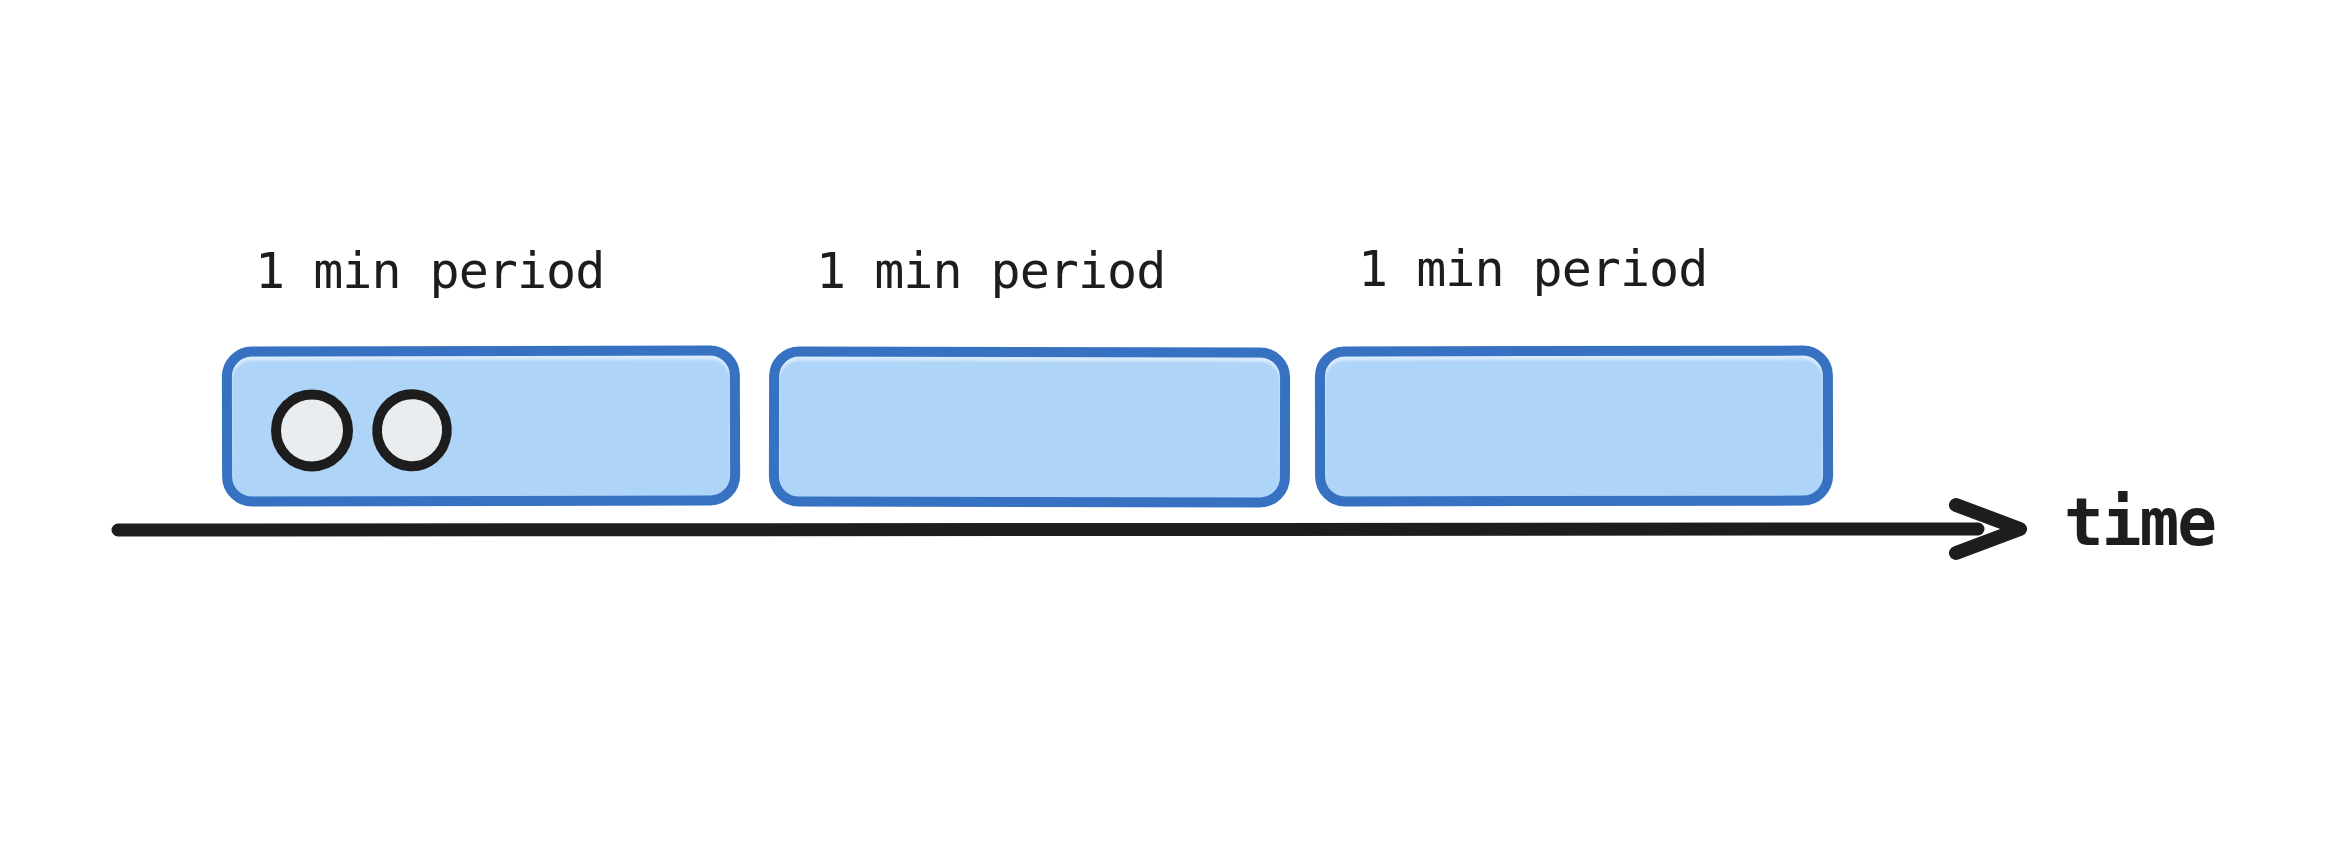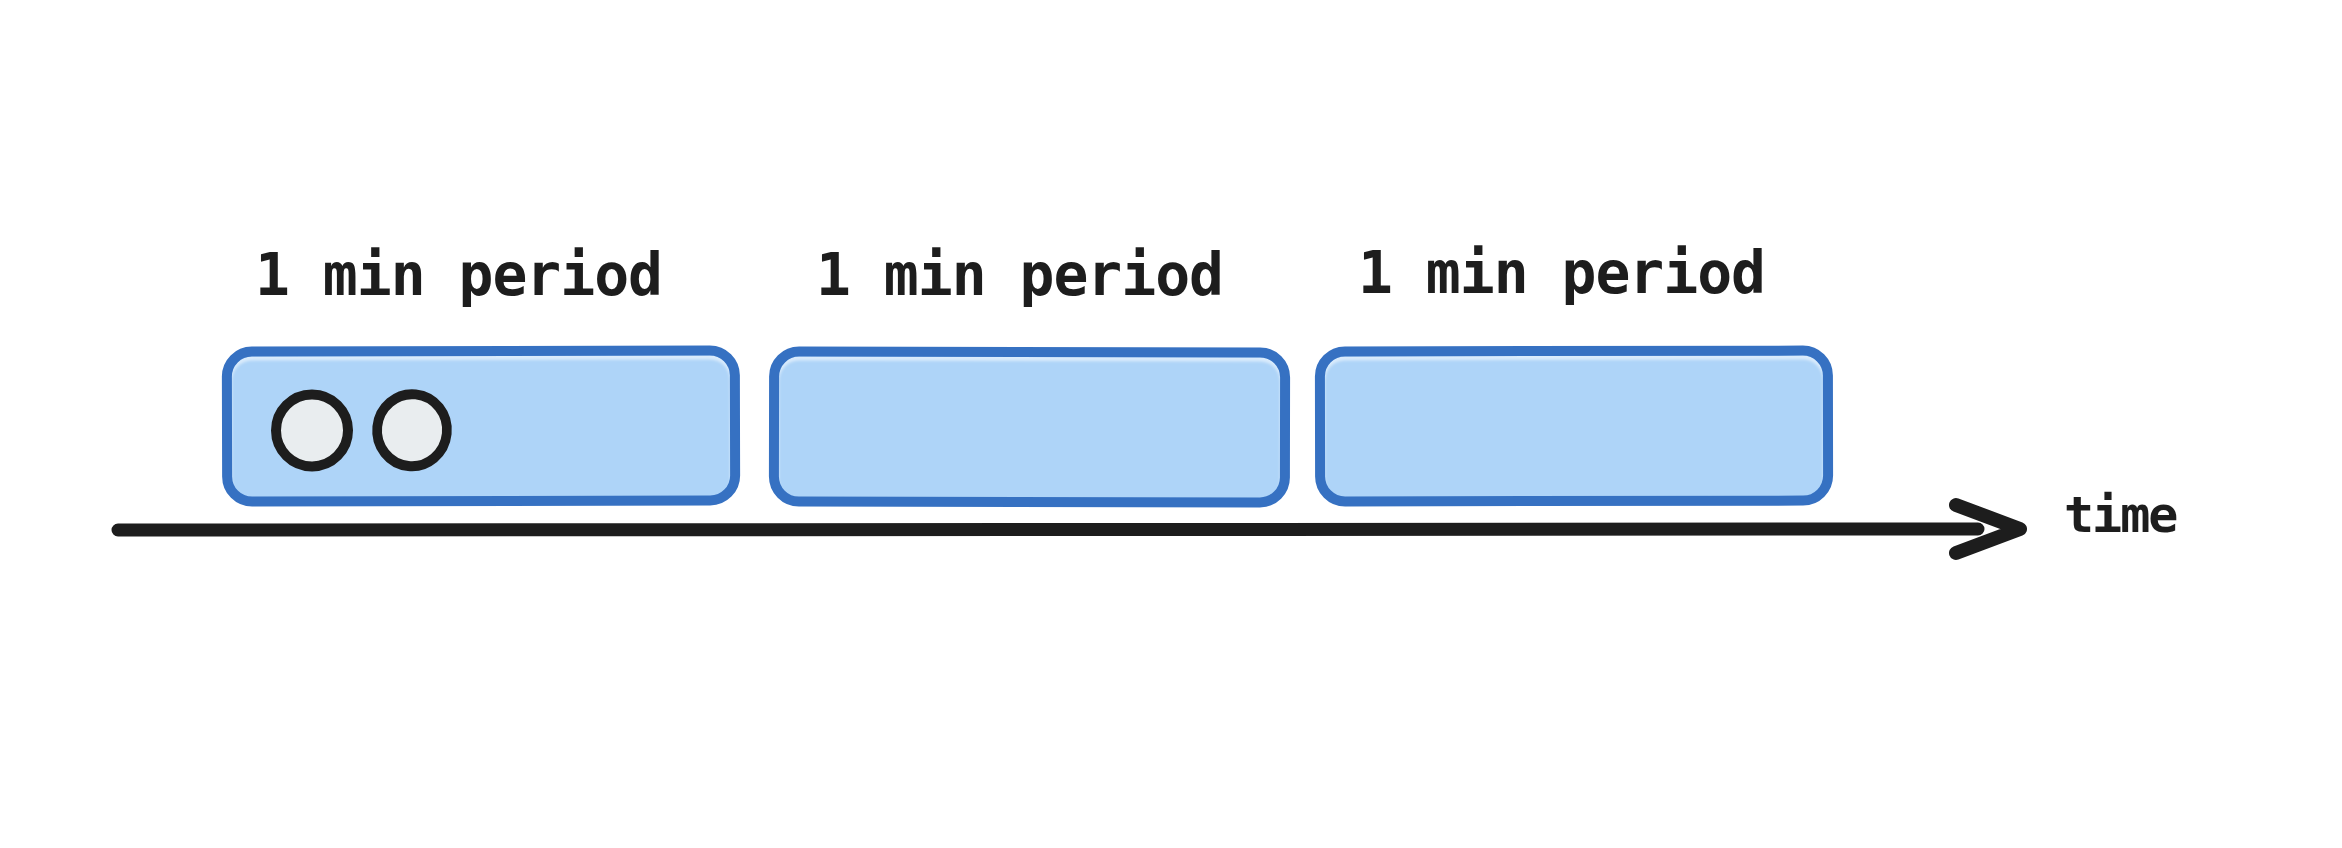--- a/index.html
+++ b/index.html
@@ -23,22 +23,22 @@
     font-family: "DejaVu Sans Mono", "Liberation Mono", monospace;
     color: var(--ink);
   }
   .canvas {
     position: absolute;
     inset: 0;
   }
   .period-label {
     position: absolute;
     top: 246px;
-    font-size: 58px;
-    font-weight: bold;
+    font-size: 50px;
+    font-weight: normal;
     letter-spacing: -1px;
     line-height: 1;
     white-space: nowrap;
     color: var(--ink);
   }
   .period-label.p1 { left: 255px; }
   .period-label.p2 { left: 816px; }
   .period-label.p3 { left: 1358px; top: 244px; }
 
   .period-box {
@@ -72,21 +72,21 @@
 
   .timeline-svg {
     position: absolute;
     inset: 0;
     pointer-events: none;
   }
   .time-axis-label {
     position: absolute;
     left: 2064px;
     top: 490px;
-    font-size: 50px;
+    font-size: 66px;
     font-weight: bold;
     letter-spacing: -2px;
     line-height: 1;
     white-space: nowrap;
     color: var(--ink);
   }
 </style>
 </head>
 <body>
 

